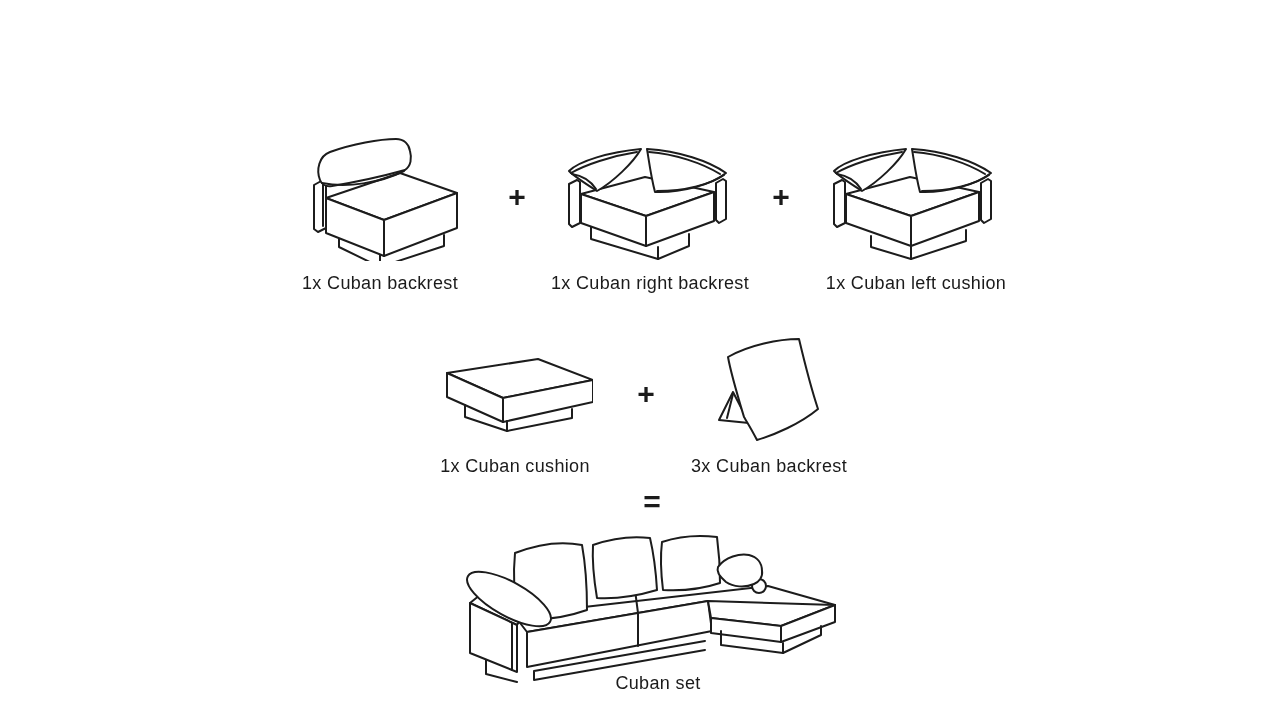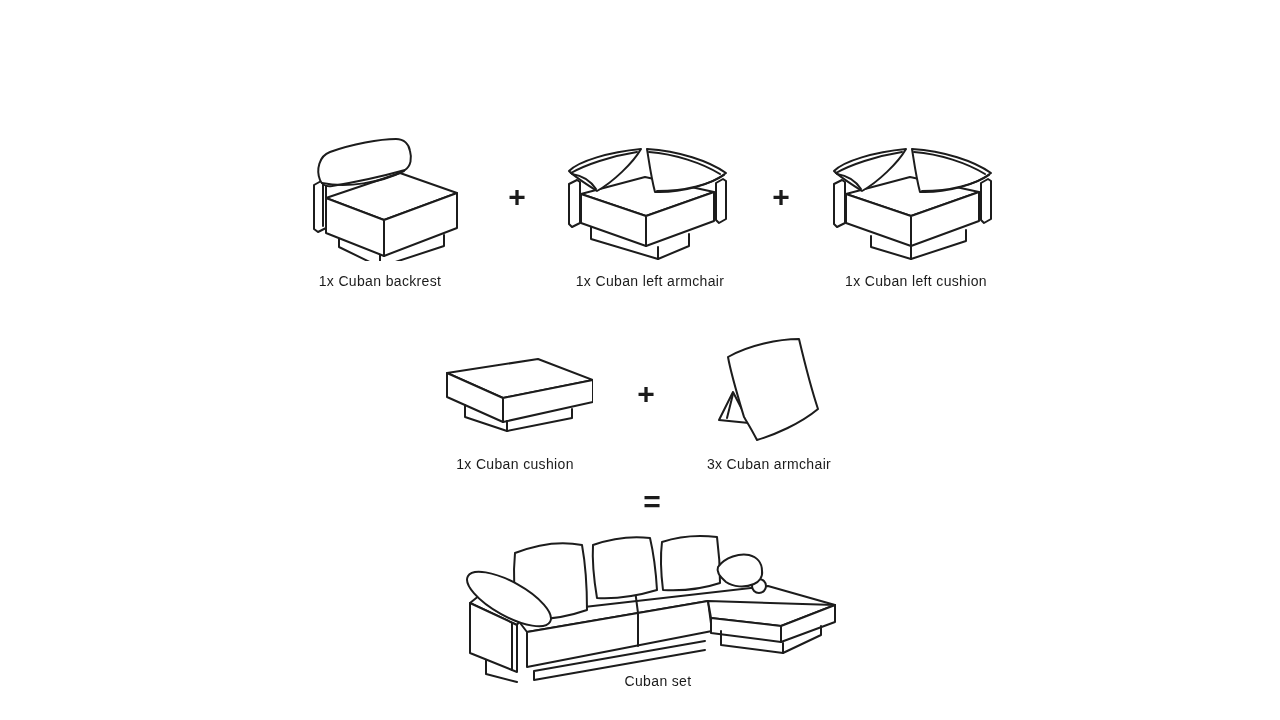--- a/index.html
+++ b/index.html
@@ -1,21 +1,21 @@
 <!DOCTYPE html>
 <html><head>
 <meta charset="utf-8">
 <style>
   html,body{margin:0;padding:0;background:#fff;}
   .canvas{position:relative;width:1280px;height:720px;background:#ffffff;overflow:hidden;
           font-family:"Liberation Sans",sans-serif;}
   .illus{position:absolute;}
   .illus svg{display:block;}
   .item-label{position:absolute;transform:translateX(-50%);white-space:nowrap;
-              font-size:14px;font-weight:500;letter-spacing:.35px;color:#1b1b1b;}
+              font-size:18px;font-weight:500;letter-spacing:.35px;color:#1b1b1b;}
   .op{position:absolute;transform:translate(-50%,-50%);font-weight:700;color:#1b1b1b;
       font-size:30px;line-height:1;}
   .stroke{fill:none;stroke:#1c1c1c;stroke-width:2;stroke-linejoin:round;stroke-linecap:round;}
   .fillw{fill:#ffffff;}
 </style>
 </head>
 <body>
 
 <div class="canvas">
 
@@ -50,21 +50,21 @@
         <path d="M97,101 L97,113"></path>
         <path class="fillw" d="M8,25 C18,15 48,6 80,3 C72,17 52,36 36,45 C25,38 13,30 8,25 Z"></path>
         <path d="M10,27 C24,19 50,10 76,6"></path>
         <path d="M11,28 C24,30 31,37 35,43"></path>
         <path class="fillw" d="M86,3 C118,5 148,15 165,27 C150,39 120,47 94,46 C90,31 88,15 86,3 Z"></path>
         <path d="M88,6 C114,8 141,17 159,28"></path>
         <path d="M163,29 C150,38 125,45 96,45"></path>
       </g>
     </svg>
   </div>
-  <div class="item-label" style="left:650px;top:273px">1x Cuban left armchair</div>
+  <div class="item-label" style="left:650px;top:273px">1x Cuban right backrest</div>
 
   <div class="op" style="left:781px;top:197px">+</div>
 
   <div class="illus" style="left:826px;top:146px">
     <svg width="185" height="118" viewBox="0 0 185 118">
       <g class="stroke">
         <path class="fillw" d="M8,38 L16,34 L19,36 L19,77 L11,81 L8,78 Z"></path>
         <path class="fillw" d="M155,37 L162,33 L165,35 L165,73 L158,77 L155,74 Z"></path>
         <path class="fillw" d="M20,48 L84,31 L153,46 L85,70 Z"></path>
         <path class="fillw" d="M20,48 L20,77 L85,100 L85,70 Z"></path>
@@ -99,21 +99,21 @@
 
   <div class="illus" style="left:703px;top:330px">
     <svg width="128" height="120" viewBox="0 0 128 120">
       <g class="stroke">
         <path class="fillw" d="M30,62 L16,90 L46,93 Z"></path>
         <path d="M30,64 L24,88"></path>
         <path class="fillw" d="M25,27 C46,15 76,9 96,9 C101,30 108,58 115,79 C97,94 71,105 54,110 C49,100 44,92 41,87 C35,67 28,44 25,27 Z"></path>
       </g>
     </svg>
   </div>
-  <div class="item-label" style="left:769px;top:456px">3x Cuban armchair</div>
+  <div class="item-label" style="left:769px;top:456px">3x Cuban backrest</div>
 
   <div class="op" style="left:652px;top:502px">=</div>
 
   <div class="illus" style="left:450px;top:525px">
     <svg width="400" height="158" viewBox="0 0 400 158">
       <g class="stroke">
 
         <path class="fillw" d="M64,90 L318,61 L385,80 L331,101 L261,93 L258,76 L77,107 Z"></path>
         <path class="fillw" d="M77,107 L258,76 L262,106 L77,142 Z"></path>
         <path d="M255,116 L84,146 L84,155 L255,125"></path>

